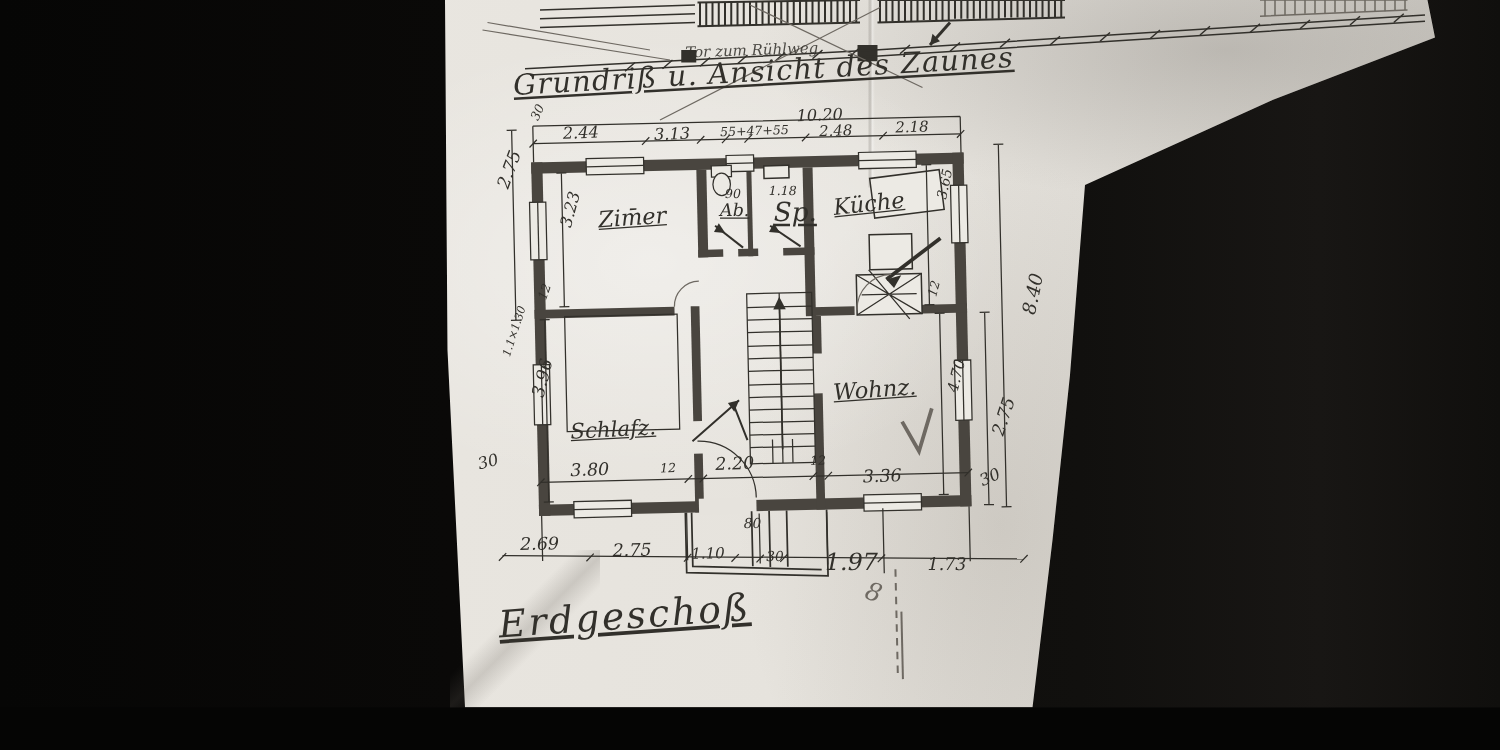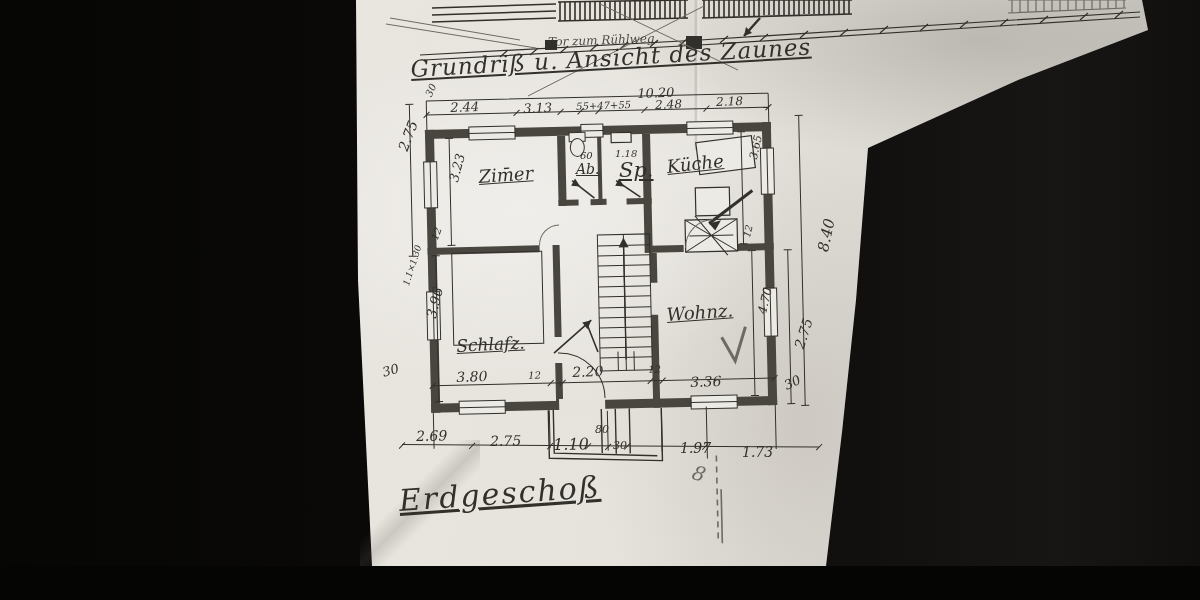--- a/index.html
+++ b/index.html
@@ -237,21 +237,21 @@
   <span class="hw num" style="left:655px;top:99px;font-size:12px;transform:rotate(-2deg)">2.48</span>
   <span class="hw num" style="left:716px;top:96px;font-size:12px;transform:rotate(-2deg)">2.18</span>
 
   <span class="hw num" style="left:396px;top:148px;font-size:14px;transform:rotate(-70deg)">2.75</span>
   <span class="hw num" style="left:447px;top:180px;font-size:13px;transform:rotate(-75deg)">3.23</span>
   <span class="hw num" style="left:430px;top:238px;font-size:10px;transform:rotate(-70deg)">12</span>
   <span class="hw num" style="left:402px;top:284px;font-size:9px;transform:rotate(-72deg)">1.1×1.30</span>
   <span class="hw num" style="left:424px;top:316px;font-size:14px;transform:rotate(-76deg)">3.96</span>
   <span class="hw num" style="left:381px;top:366px;font-size:13px;transform:rotate(-15deg)">30</span>
 
-  <span class="hw num" style="left:580px;top:151px;font-size:10px">60</span>
+  <span class="hw num" style="left:580px;top:151px;font-size:10px">90</span>
   <span class="hw und" style="left:576px;top:162px;font-size:14px">Ab.</span>
   <span class="hw num" style="left:615px;top:149px;font-size:10px">1.18</span>
   <span class="hw und" style="left:619px;top:160px;font-size:21px">Sp.</span>
 
   <span class="hw und" style="left:478px;top:168px;font-size:18px;transform:rotate(-4deg)">Zim̄er</span>
   <span class="hw und" style="left:666px;top:158px;font-size:18px;transform:rotate(-6deg)">Küche</span>
   <span class="hw und" style="left:456px;top:338px;font-size:17px;transform:rotate(-3deg)">Schlafz.</span>
   <span class="hw und" style="left:666px;top:306px;font-size:18px;transform:rotate(-4deg)">Wohnz.</span>
 
   <span class="hw num" style="left:748px;top:158px;font-size:11px;transform:rotate(-78deg)">3.65</span>
@@ -262,24 +262,24 @@
   <span class="hw num" style="left:782px;top:380px;font-size:13px;transform:rotate(-25deg)">30</span>
 
   <span class="hw num" style="left:456px;top:370px;font-size:14px;transform:rotate(-2deg)">3.80</span>
   <span class="hw num" style="left:528px;top:371px;font-size:10px;transform:rotate(-2deg)">12</span>
   <span class="hw num" style="left:572px;top:365px;font-size:14px;transform:rotate(-2deg)">2.20</span>
   <span class="hw num" style="left:648px;top:365px;font-size:10px;transform:rotate(-2deg)">12</span>
   <span class="hw num" style="left:690px;top:375px;font-size:14px;transform:rotate(-2deg)">3.36</span>
 
   <span class="hw num" style="left:416px;top:429px;font-size:14px;transform:rotate(-1deg)">2.69</span>
   <span class="hw num" style="left:490px;top:434px;font-size:14px;transform:rotate(-1deg)">2.75</span>
-  <span class="hw num" style="left:553px;top:437px;font-size:16px;transform:rotate(-1deg)">1.10</span>
-  <span class="hw num" style="left:595px;top:424px;font-size:11px">80</span>
+  <span class="hw num" style="left:553px;top:437px;font-size:12px;transform:rotate(-1deg)">1.10</span>
+  <span class="hw num" style="left:595px;top:413px;font-size:11px">80</span>
   <span class="hw num" style="left:613px;top:440px;font-size:11px">30</span>
-  <span class="hw num" style="left:680px;top:441px;font-size:14px">1.97</span>
+  <span class="hw num" style="left:660px;top:441px;font-size:19px">1.97</span>
   <span class="hw num" style="left:742px;top:445px;font-size:14px">1.73</span>
 
   <span class="hw" style="left:696px;top:462px;font-size:20px;transform:rotate(18deg);color:var(--pencil)">8</span>
 
   <span class="hw und" style="left:398px;top:486px;font-size:30px;letter-spacing:2px;transform:rotate(-4deg)">Erdgeschoß</span>
 
   <div id="band-bottom"></div>
 </div>
 
 </body></html>

